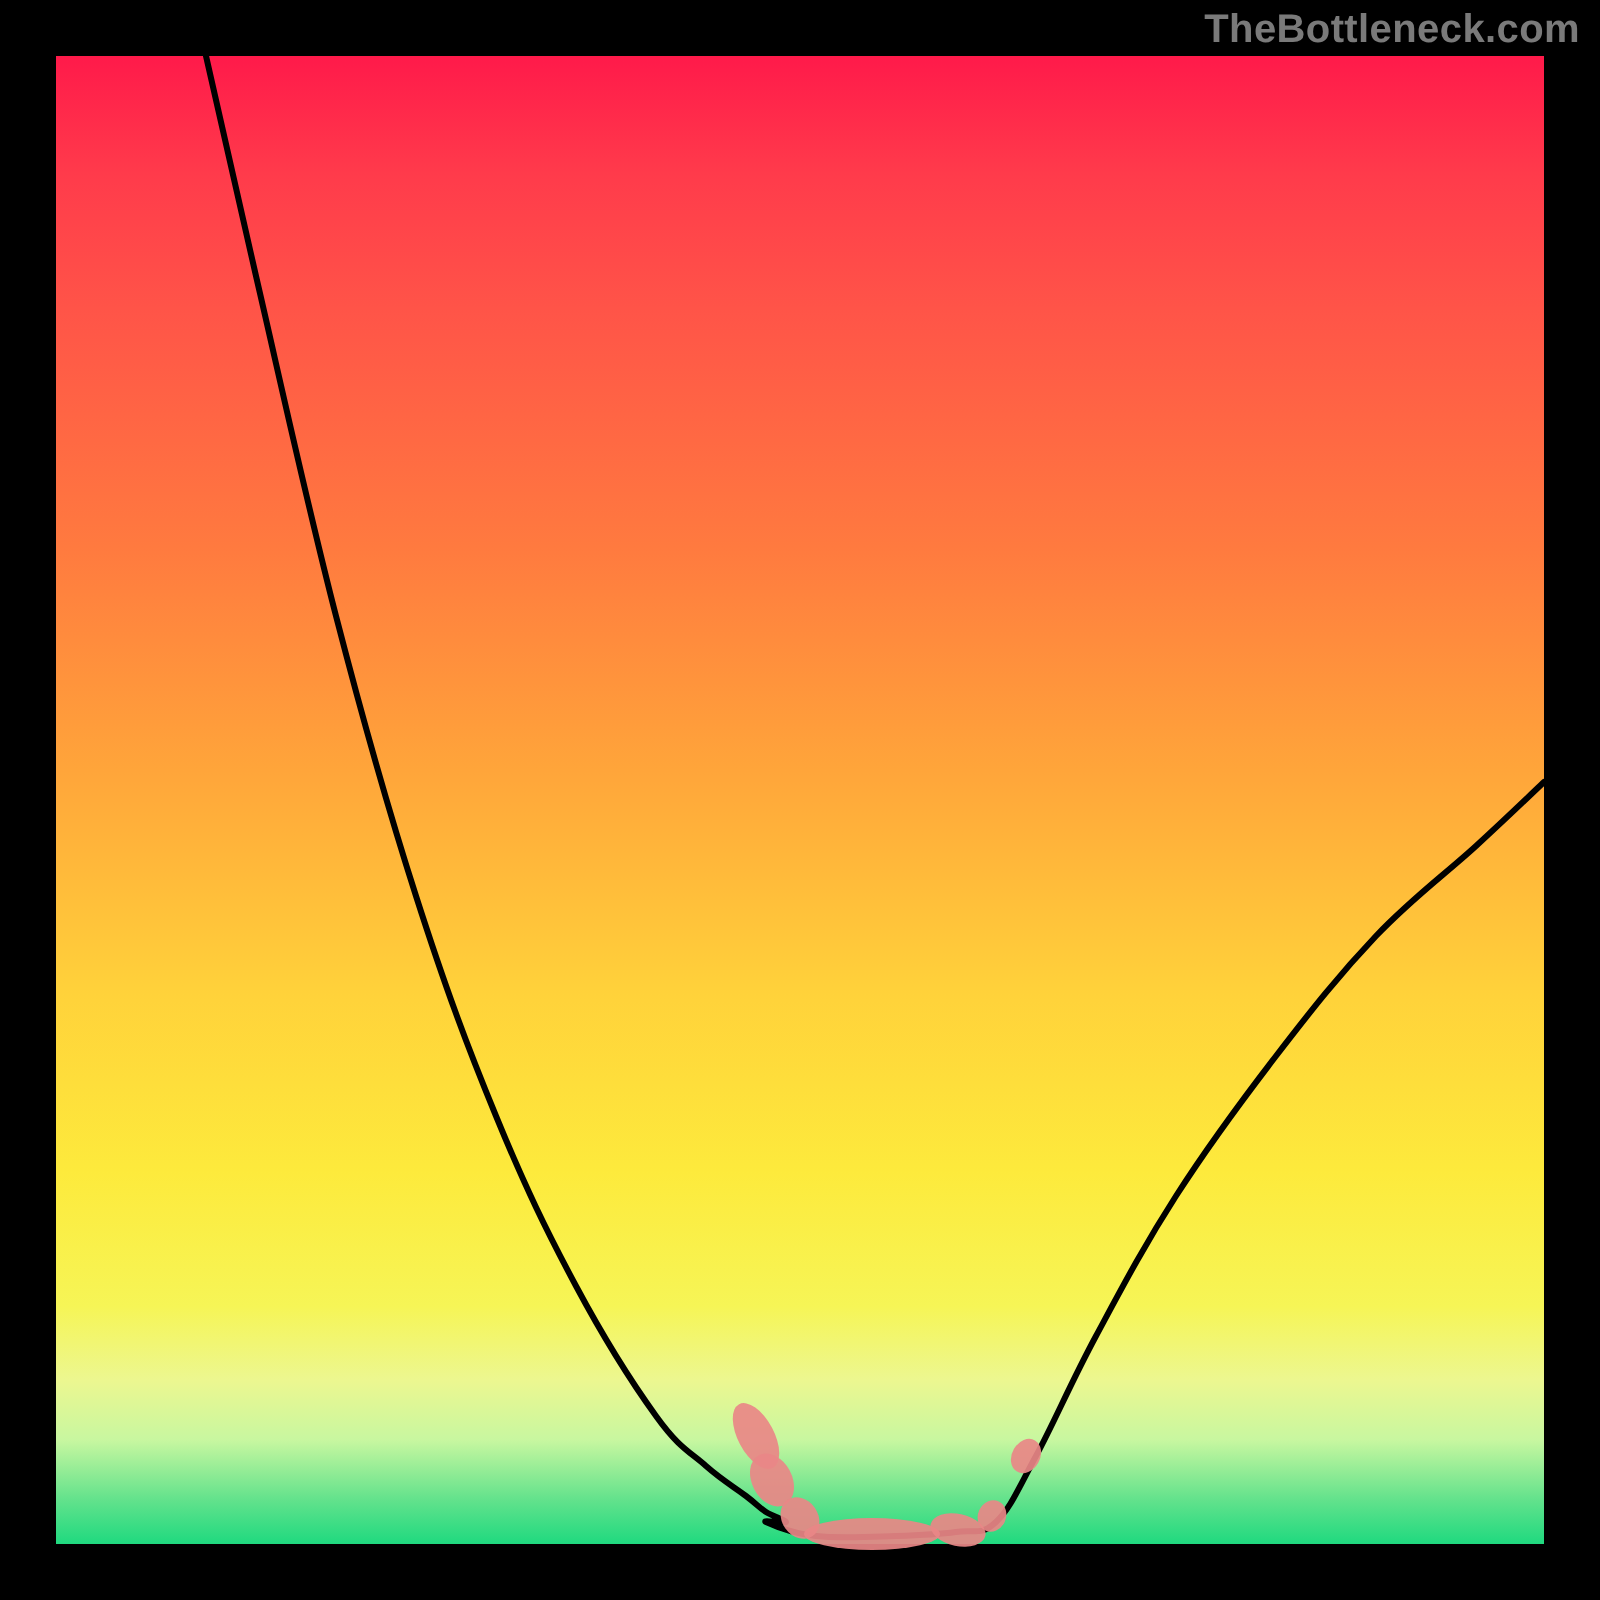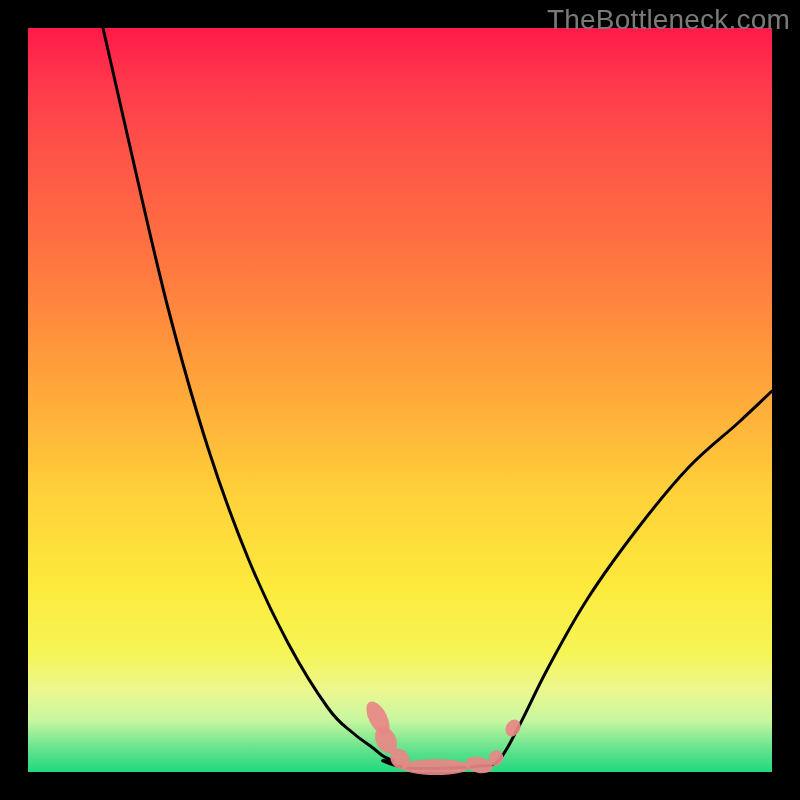--- a/index.html
+++ b/index.html
@@ -40,23 +40,23 @@
       #c8f7a0 93%,
       #63e28c 97%,
       #1fd97f 100%
     );
   }
   .watermark {
     position: absolute;
     top: 4px;
     right: 10px;
     color: #7a7a7a;
-    font-size: 28px;
+    font-size: 20px;
     letter-spacing: 0.2px;
-    font-weight: 400;
+    font-weight: 700;
     user-select: none;
   }
   svg.curves {
     position: absolute;
     top: 0;
     left: 0;
     width: 744px;
     height: 744px;
     overflow: visible;
   }

